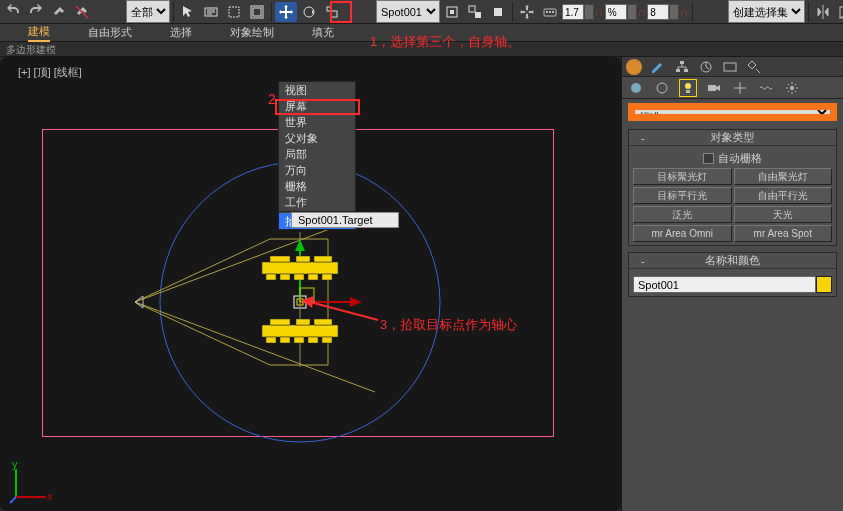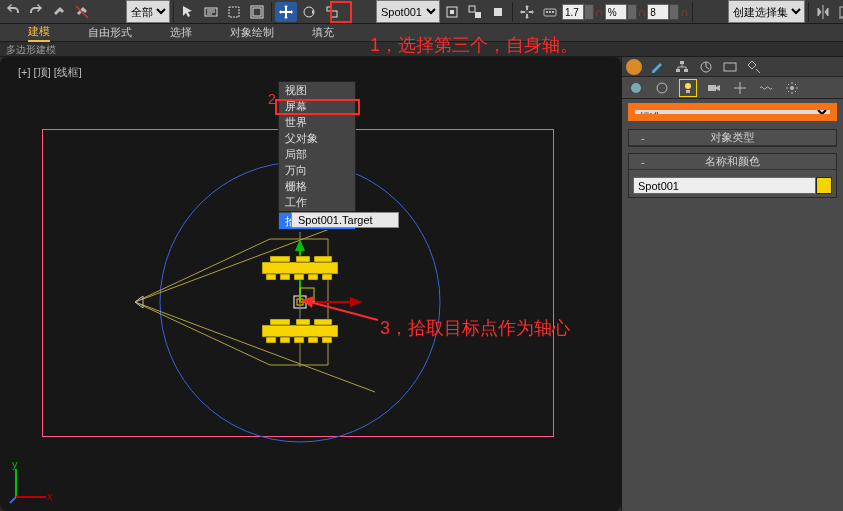--- a/index.html
+++ b/index.html
@@ -36,21 +36,21 @@
   .viewport-label{position:absolute;left:18px;top:8px;color:#bdbdbd;font-size:11px;}
   
   .dropdown{position:absolute;left:278px;top:24px;width:78px;background:#444;border:1px solid #222;z-index:20;}
   .dropdown .item{padding:1px 6px;color:#ddd;line-height:14px;font-size:11px;}
   .dropdown .sep{height:1px;background:#222;margin:1px 0;}
   .dropdown .sel{background:var(--highlight);color:#fff;}
   .dropdown .sub{position:absolute;left:12px;top:130px;width:108px;background:#e8e8e8;color:#000;border:1px solid #888;}
   .dropdown .sub .i{padding:1px 6px;color:#000;font-size:11px;}
   .red-box2{position:absolute;left:275px;top:99px;width:85px;height:16px;border:2px solid var(--red);pointer-events:none;z-index:30;}
   
-  .anno{position:absolute;color:var(--red);font-size:18px;z-index:25;white-space:nowrap;}
+  .anno{position:absolute;color:var(--red);font-size:13px;z-index:25;white-space:nowrap;}
   .anno-num{font-size:14px;font-weight:normal;}
   
   .vp-frame{position:absolute;left:42px;top:72px;width:512px;height:308px;border:1px solid var(--magenta);}
   svg.scene{position:absolute;left:0;top:0;}
   
   .axis{position:absolute;left:8px;bottom:6px;width:46px;height:46px;}
   
   .sp-tabs{display:flex;height:20px;background:#3d3d3d;border-bottom:1px solid #222;align-items:center;padding:0 4px;gap:8px;}
   .sp-tabs .ico{width:16px;height:16px;display:flex;align-items:center;justify-content:center;}
   .sp-row2{display:flex;height:22px;background:#4a4a4a;align-items:center;padding:0 6px;gap:10px;border-bottom:1px solid #222;}
@@ -379,20 +379,36 @@
     </div>
     <div class="sp-select-row">
       <select class="sp-sel"><option>标准</option></select>
     </div>
 
     <div class="rollup" style="position:relative">
       <div class="rollup-h">
           <span class="minus">-</span>
           <span>对象类型</span>
         </div>
+      <div class="rollup-body">
+        <div class="chkline">
+            <span class="chk"></span>
+            <span>自动栅格</span>
+          </div>
+        <div class="btn-grid">
+          <div class="gbtn">目标聚光灯</div>
+          <div class="gbtn">自由聚光灯</div>
+          <div class="gbtn">目标平行光</div>
+          <div class="gbtn">自由平行光</div>
+          <div class="gbtn">泛光</div>
+          <div class="gbtn">天光</div>
+          <div class="gbtn">mr Area Omni</div>
+          <div class="gbtn">mr Area Spot</div>
+        </div>
+      </div>
     </div>
 
     <div class="rollup" style="position:relative">
       <div class="rollup-h">
           <span class="minus">-</span>
           <span>名称和颜色</span>
         </div>
       <div class="rollup-body">
         <div class="name-row">
           <input class="name-input" value="Spot001" style="">

